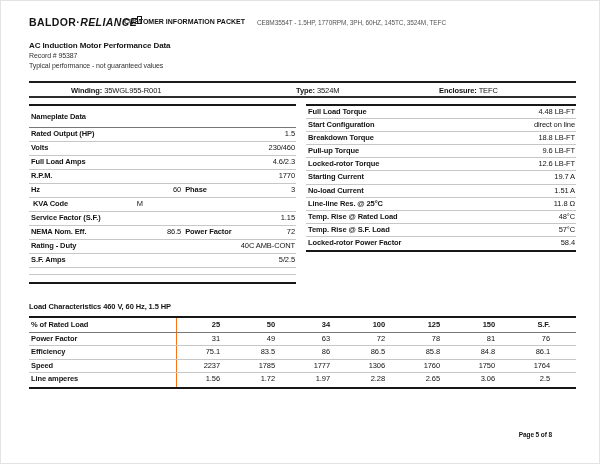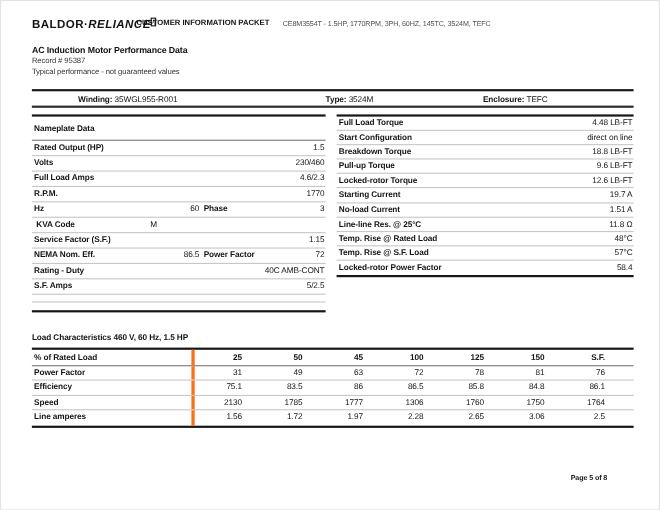--- a/index.html
+++ b/index.html
@@ -43,21 +43,21 @@
   .trow.split { padding:0; }
   .half { display:flex; justify-content:space-between; width:57%; padding:0 0 0 2px; }
   .half.rgt { width:43%; padding:0 1px 0 4px;gap:13px; }
   
   .load-title { position:absolute; left:28px; top:301px; font-size:7.5px; font-weight:bold; }
   .ltbl { position:absolute; left:28px; top:315px; width:547px;
           border-top:2px solid #161616; border-bottom:2px solid #161616; font-size:7.5px; }
   .lrow { display:flex; height:13.5px; line-height:12.5px; border-bottom:1px solid #c7c7c7; }
   .lrow:last-child { border-bottom:none; }
   .lrow.head { height:14.5px; line-height:13.5px; border-bottom:1px solid #777; font-weight:bold; }
-  .c0 { width:148px; padding-left:2px; font-weight:bold; border-right:3px solid #f97316; white-space:nowrap; }
+  .c0 { width:148px; padding-left:2px; font-weight:bold; border-right:1px solid #f97316; white-space:nowrap; }
   .c  { flex:1; text-align:right; padding-right:12px; white-space:nowrap; }
   .c.last { padding-right:26px; }
   
   .pageno { position:absolute; right:47px; top:430px; font-size:6.5px; font-weight:bold; }
 </style>
 </head>
 <body>
 
 <div class="page">
 
@@ -187,21 +187,21 @@
         <span class="val">58.4</span>
       </div>
   </div>
 
   <div class="load-title">Load Characteristics 460 V, 60 Hz, 1.5 HP</div>
   <div class="ltbl">
     <div class="lrow head">
       <span class="c0">% of Rated Load</span>
       <span class="c">25</span>
       <span class="c">50</span>
-      <span class="c">45</span>
+      <span class="c">34</span>
       <span class="c">100</span>
       <span class="c">125</span>
       <span class="c">150</span>
       <span class="c last">S.F.</span>
     </div>
     <div class="lrow">
       <span class="c0">Power Factor</span>
       <span class="c">31</span>
       <span class="c">49</span>
       <span class="c">63</span>
@@ -215,21 +215,21 @@
       <span class="c">75.1</span>
       <span class="c">83.5</span>
       <span class="c">86</span>
       <span class="c">86.5</span>
       <span class="c">85.8</span>
       <span class="c">84.8</span>
       <span class="c last">86.1</span>
     </div>
     <div class="lrow">
       <span class="c0">Speed</span>
-      <span class="c">2130</span>
+      <span class="c">2237</span>
       <span class="c">1785</span>
       <span class="c">1777</span>
       <span class="c">1306</span>
       <span class="c">1760</span>
       <span class="c">1750</span>
       <span class="c last">1764</span>
     </div>
     <div class="lrow">
       <span class="c0">Line amperes</span>
       <span class="c">1.56</span>

